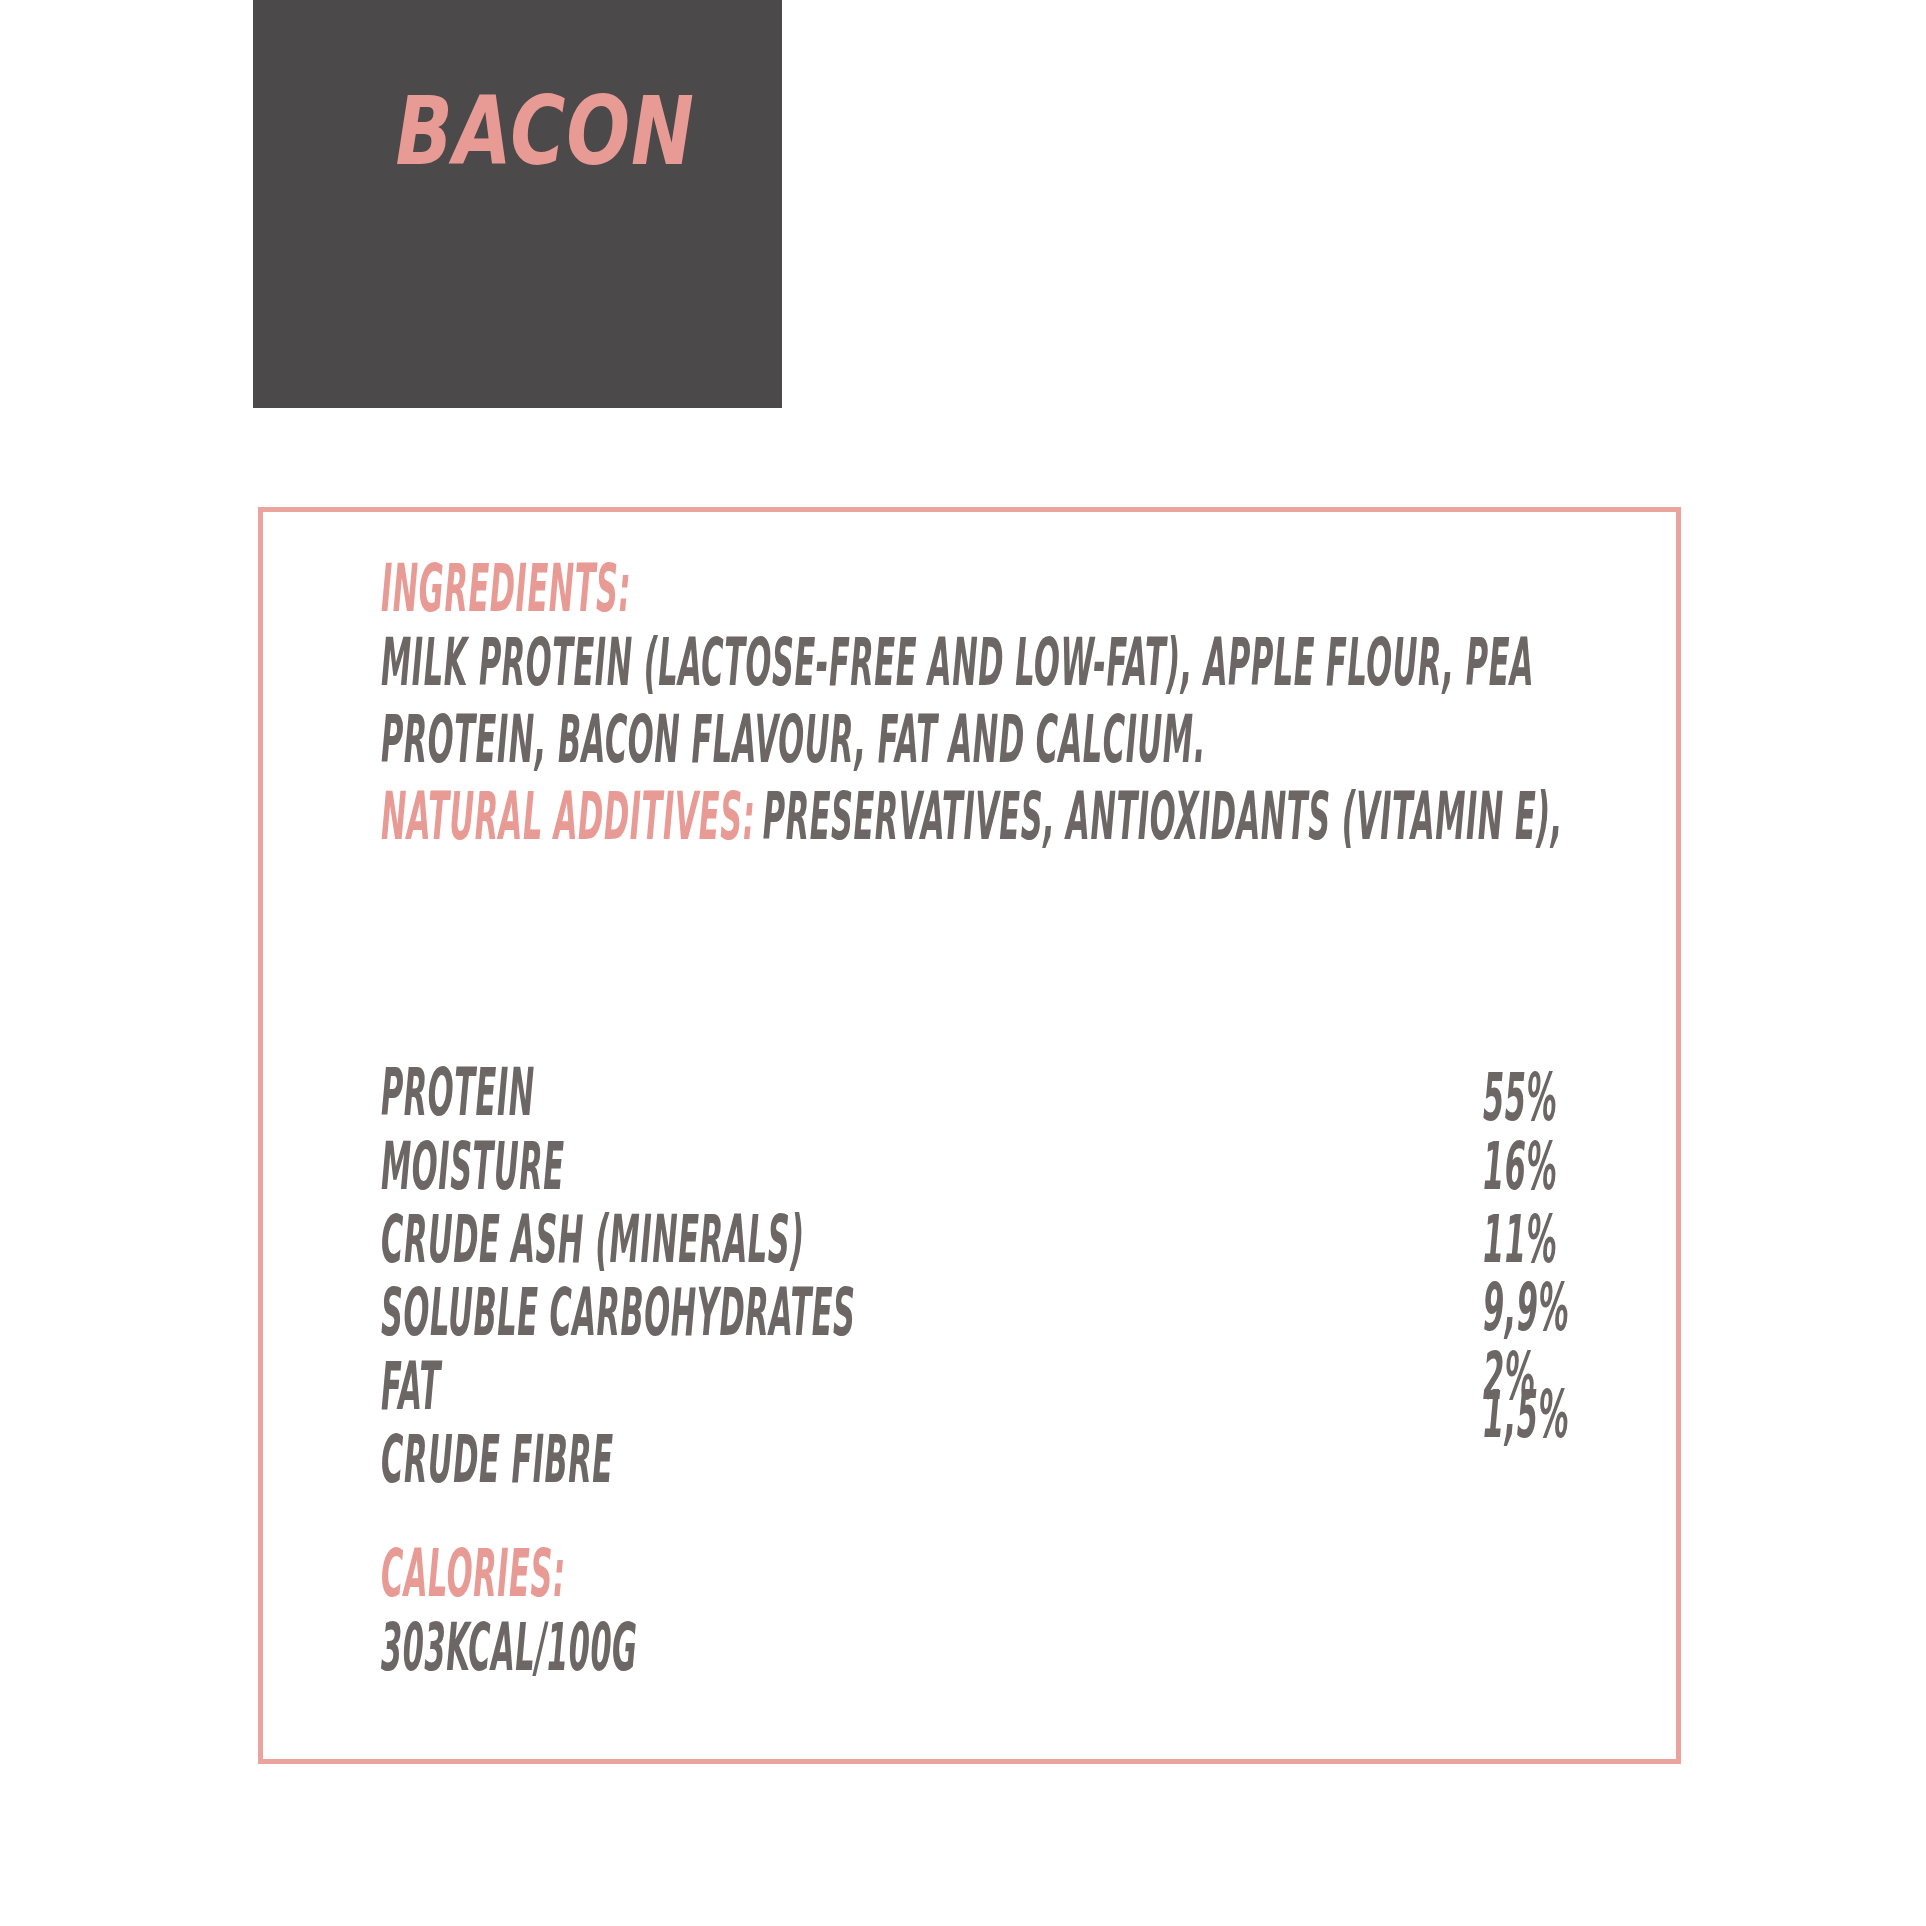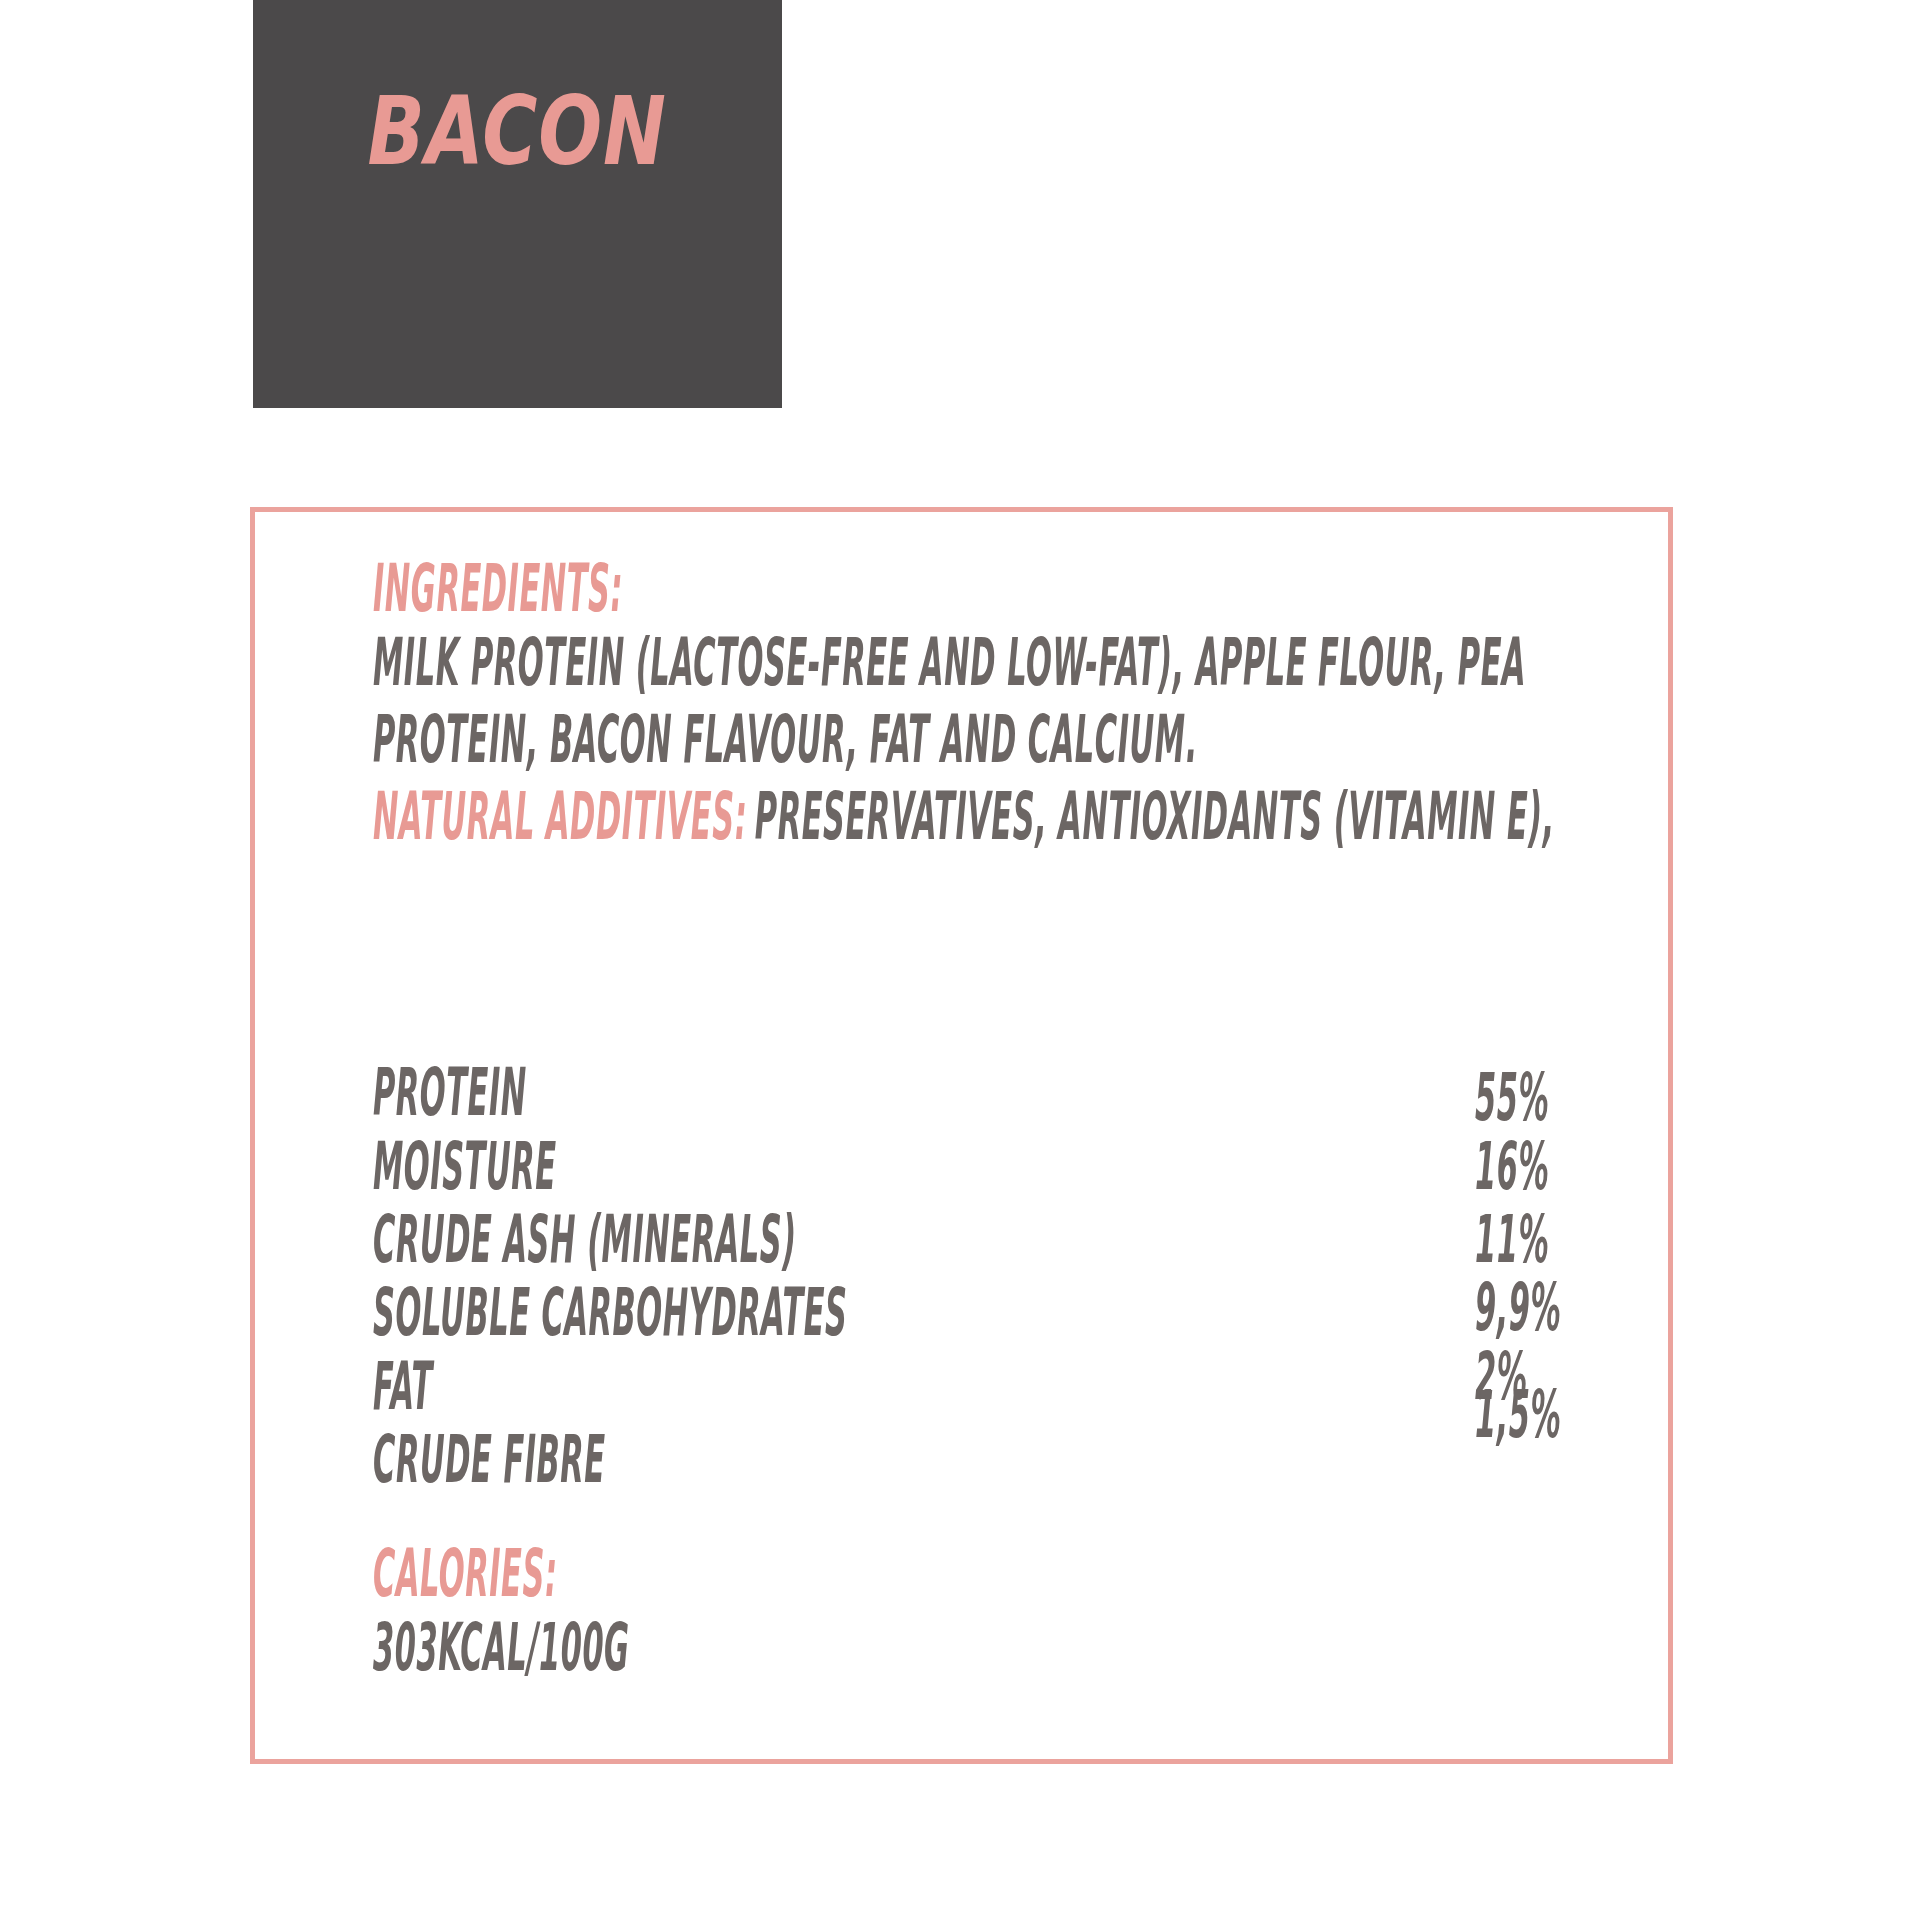--- a/index.html
+++ b/index.html
@@ -36,27 +36,27 @@
     line-height: 1;
     color: var(--accent, #e89a94);
     letter-spacing: 1px;
     white-space: nowrap;
   }
   .title-line > span {
     display: inline-block;
     transform: scaleX(0.8);
     transform-origin: 50% 50%;
   }
-  .title-line.l1 { top: 85px; }
+  .title-line.l1 { top: 85px; margin-left: 28px; }
   .title-line.l2 { top: 188px; }
 
   
   .panel {
     position: absolute;
-    left: 250px;
+    left: 258px;
     top: 507px;
     width: 1423px;
     height: 1257px;
     box-sizing: border-box;
     border: 5px solid var(--panel-border, #eba39d);
     background: transparent;
     overflow: hidden;
     padding-left: 12px;
   }
 

